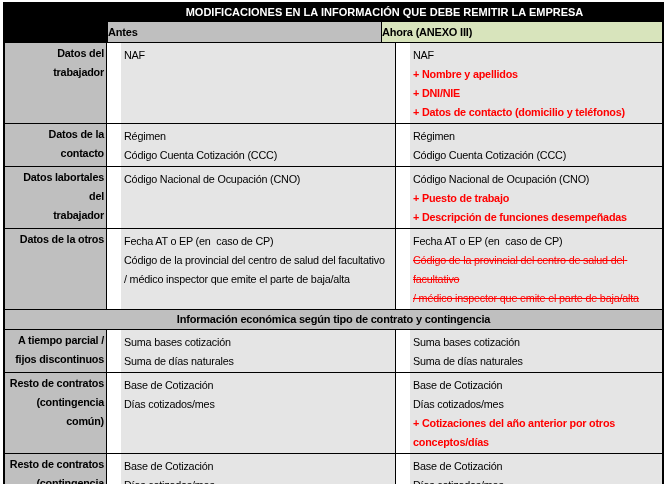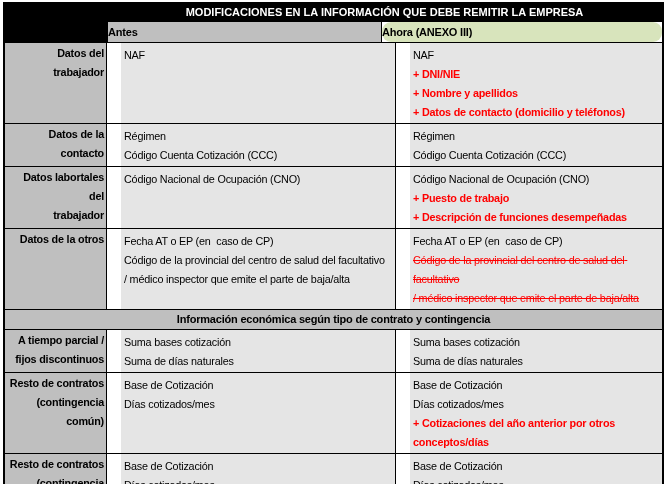--- a/index.html
+++ b/index.html
@@ -21,21 +21,21 @@
     color:var(--title-text, #fff); font-weight:bold; text-align:center;
     font-size:11px; line-height:17px; height:17px; letter-spacing:0;
     white-space:nowrap; overflow:hidden;
   }
   .corner-cell { background:var(--title-bg, #000); }
 
   
   .header-row { border-bottom:1px solid var(--border, #000); }
   .h-cell { font-weight:bold; text-align:left; font-size:11px; line-height:20px; height:20px; }
   .h-antes { background:var(--antes-bg, #bfbfbf); border-right:1px solid var(--border, #000); border-left:1px solid var(--border, #000); }
-  .h-ahora { background:var(--ahora-bg, #d8e4bc);border-radius:9px; }
+  .h-ahora { background:var(--ahora-bg, #d8e4bc); }
 
   
   .body-row { border-bottom:1px solid var(--border, #000);gap:14px; }
   #table-body .grid-row:last-child { border-bottom:none; }
   .label-cell {
     background:var(--label-bg, #bfbfbf); font-weight:bold; text-align:right;
     padding:1px 2px 1px 2px; line-height:19px; white-space:pre-line;
     border-right:1px solid var(--border, #000);
   }
   .content-cell { background:#e5e5e5; padding:3px 0 1px 3px; line-height:19px; }
@@ -70,22 +70,22 @@
 
     <div id="table-body">
         <div class="grid-row body-row">
           <div class="cell label-cell">Datos del
 trabajador</div>
           <div class="cell content-cell antes">
             <div class="line">NAF</div>
           </div>
           <div class="cell content-cell ahora">
             <div class="line">NAF</div>
+            <div class="line added">+ Nombre y apellidos</div>
             <div class="line added">+ DNI/NIE</div>
-            <div class="line added">+ Nombre y apellidos</div>
             <div class="line added">+ Datos de contacto (domicilio y teléfonos)</div>
           </div>
         </div>
         <div class="grid-row body-row">
           <div class="cell label-cell">Datos de la contacto</div>
           <div class="cell content-cell antes">
             <div class="line">Régimen</div>
             <div class="line">Código Cuenta Cotización (CCC)</div>
           </div>
           <div class="cell content-cell ahora">

